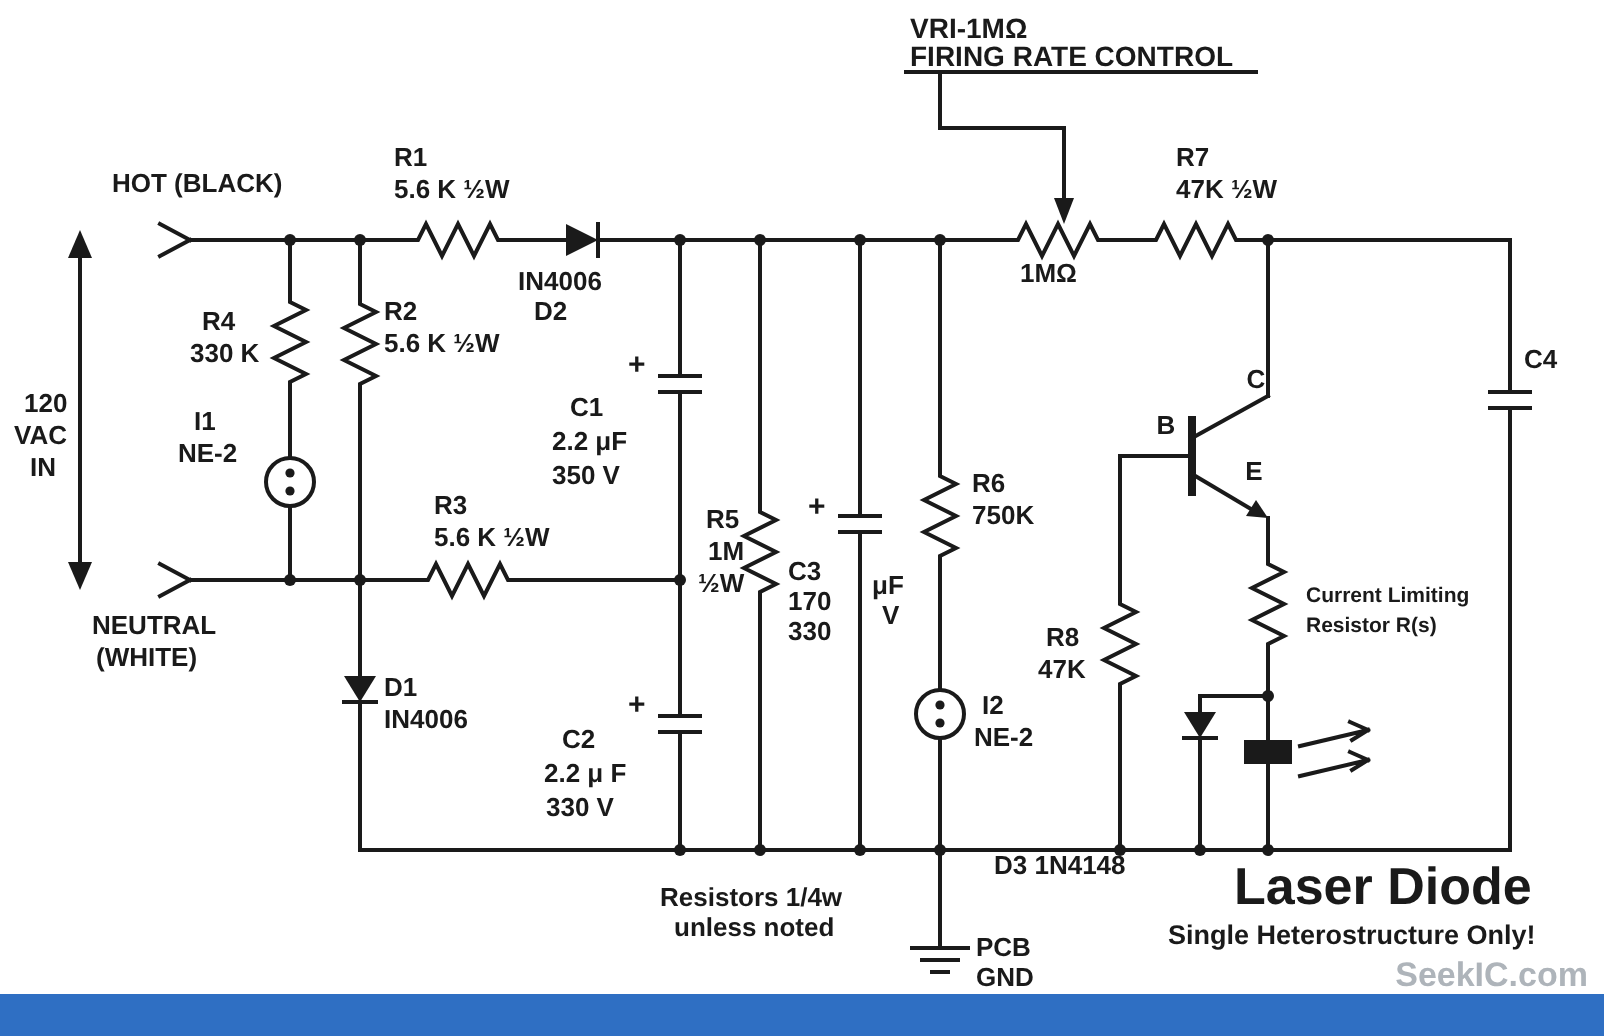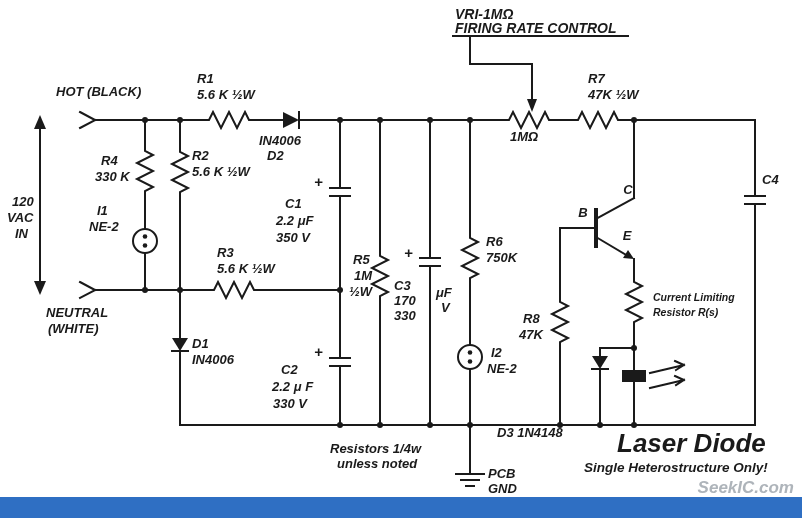--- a/index.html
+++ b/index.html
@@ -1,16 +1,16 @@
 <!DOCTYPE html>
 <html><head>
 <meta charset="utf-8">
 <style>
   html,body{margin:0;padding:0;background:#ffffff;}
-  .stage{position:relative;width:802px;height:518px;background:#ffffff;overflow:hidden;font-style:italic;}
+  .stage{position:relative;width:802px;height:518px;background:#ffffff;overflow:hidden;}
   svg{display:block;}
   .wire{stroke:#1a1a1a;stroke-width:2;fill:none;stroke-linecap:square;}
   .sym{stroke:#1a1a1a;stroke-width:2;fill:none;stroke-linejoin:miter;}
   .fillb{fill:#1a1a1a;stroke:none;}
   .lamp{stroke:#1a1a1a;stroke-width:2;fill:#ffffff;}
   text{font-family:"Liberation Sans","DejaVu Sans",sans-serif;font-weight:bold;fill:#1a1a1a;font-size:13px;}
   .t14{font-size:14px;}
   .t15{font-size:15px;}
   .t11{font-size:10.5px;}
   .t26{font-size:26px;}

